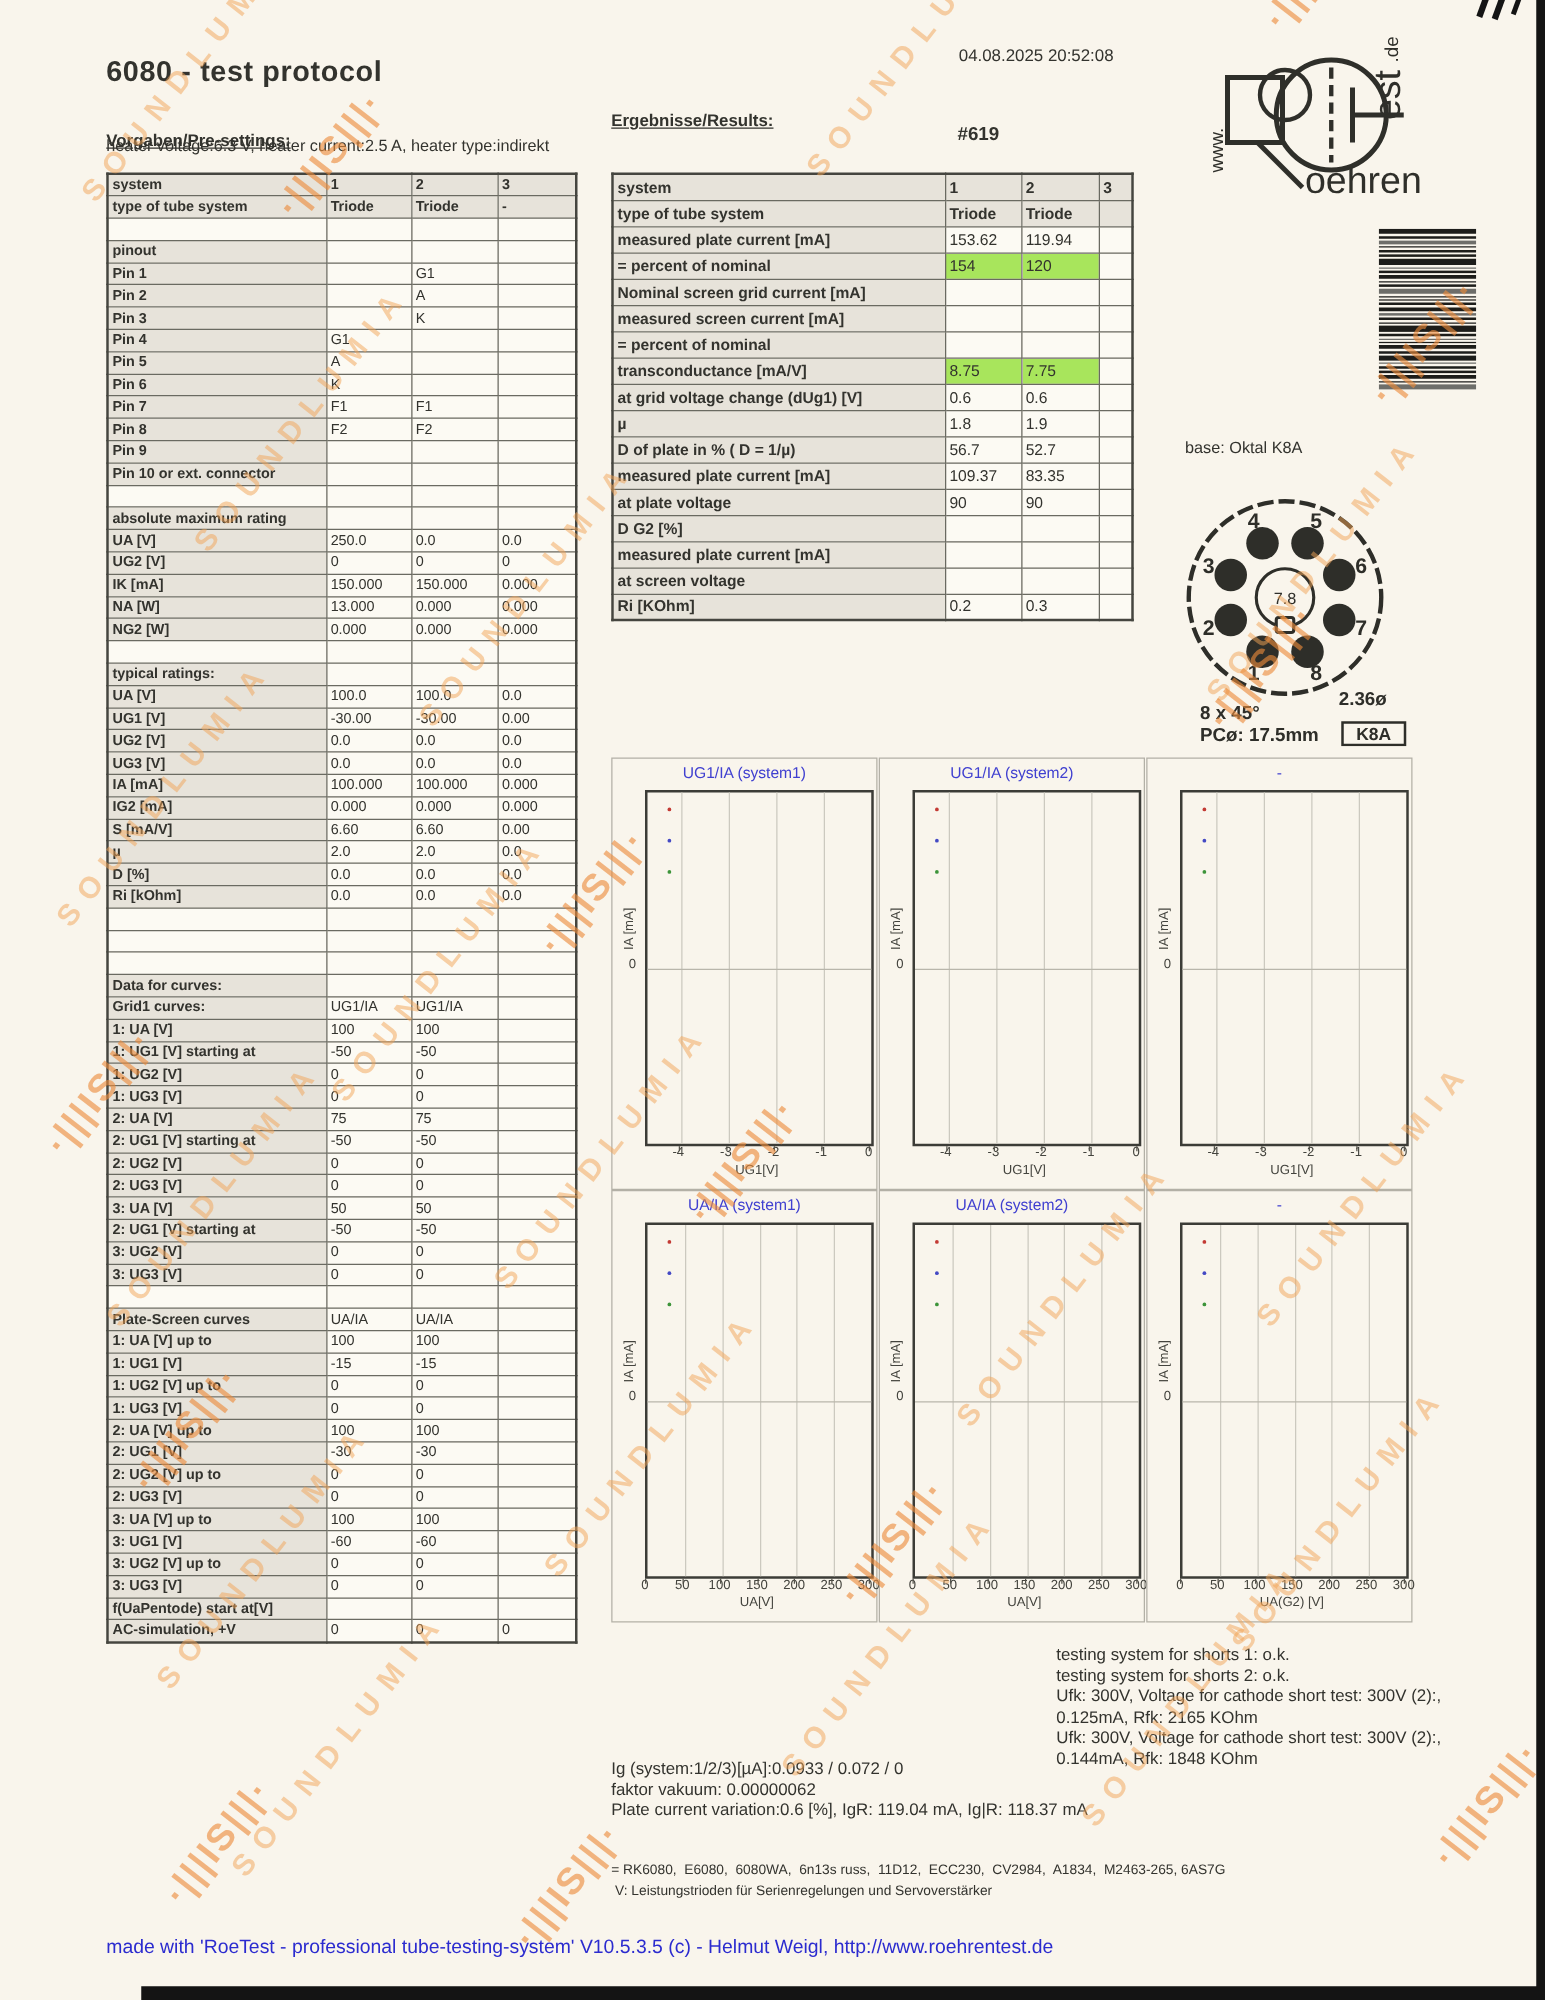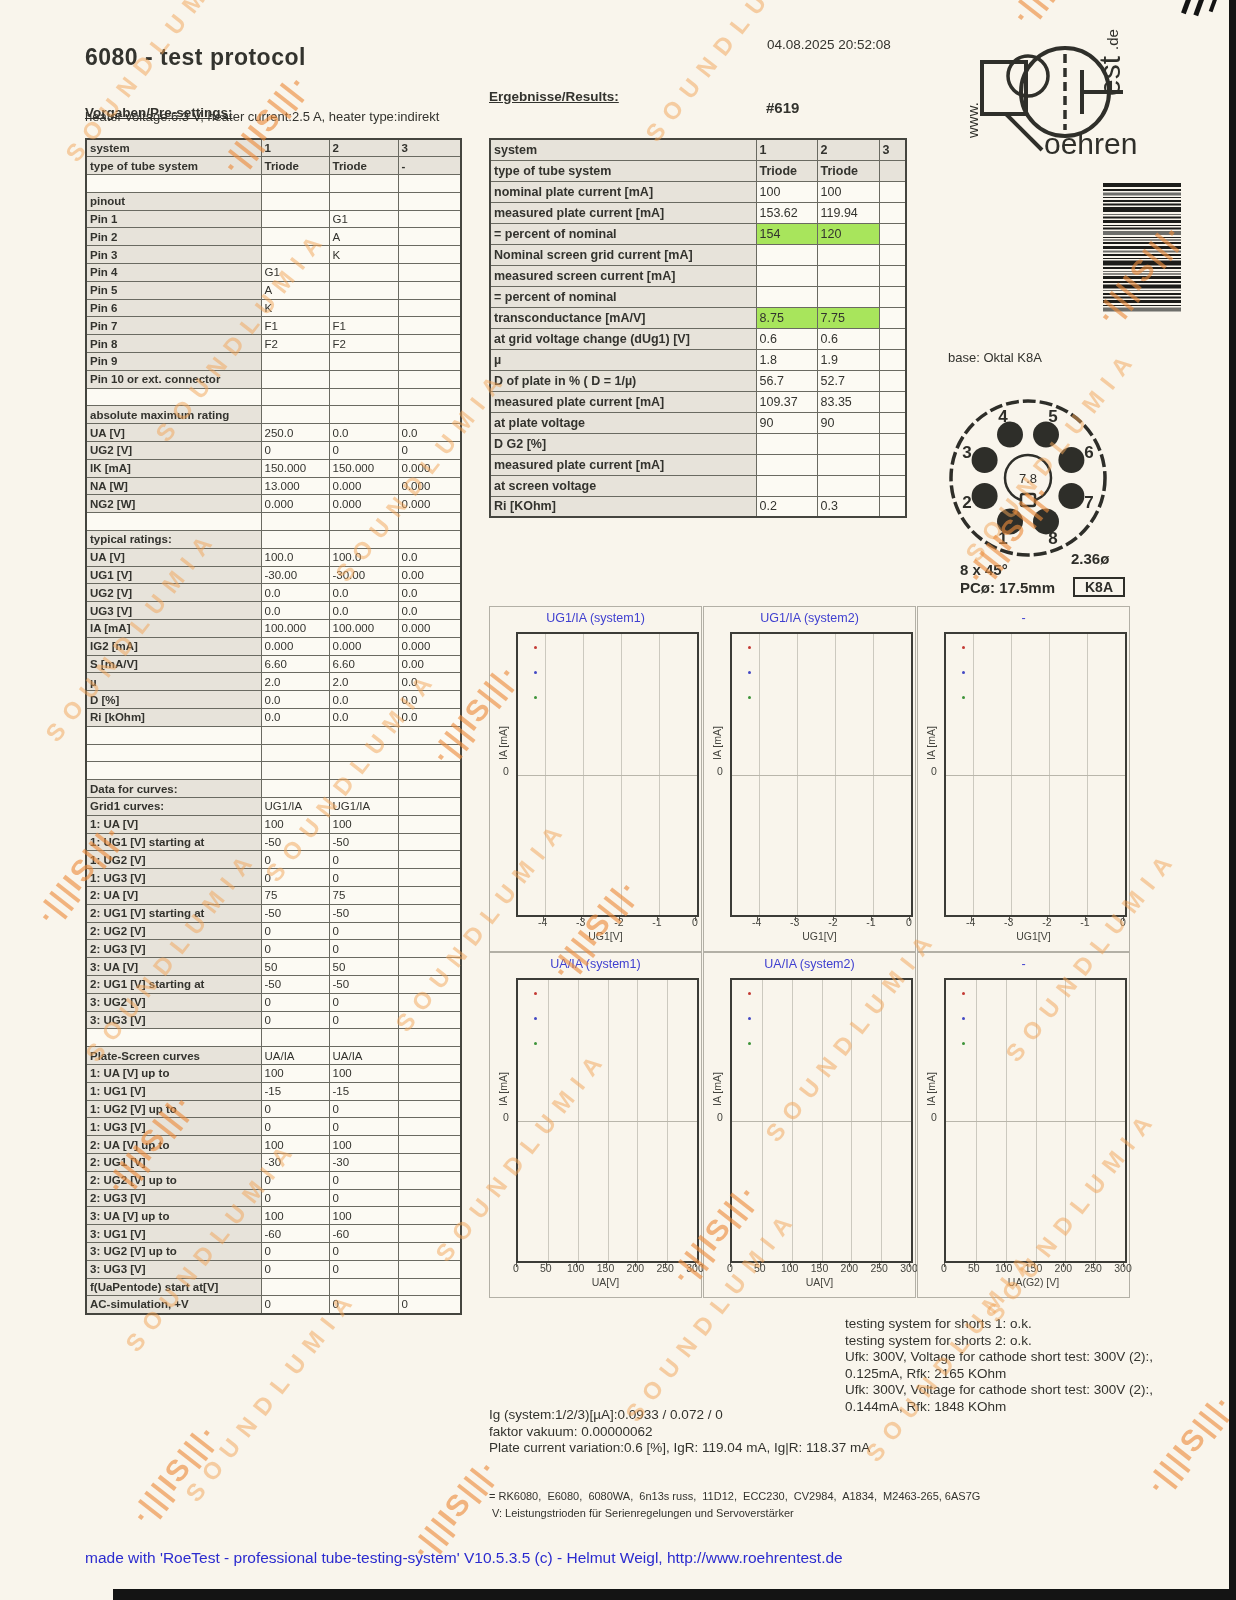--- a/index.html
+++ b/index.html
@@ -492,26 +492,20 @@
           <tr class="hdr">
             <td class="lbl">system</td>
             <td>1</td>
             <td>2</td>
             <td>3</td>
           </tr>
           <tr class="hdr">
             <td class="lbl">type of tube system</td>
             <td>Triode</td>
             <td>Triode</td>
-            <td></td>
-          </tr>
-          <tr>
-            <td class="lbl">nominal plate current [mA]</td>
-            <td>100</td>
-            <td>100</td>
             <td></td>
           </tr>
           <tr>
             <td class="lbl">measured plate current [mA]</td>
             <td>153.62</td>
             <td>119.94</td>
             <td></td>
           </tr>
           <tr class="grn">
             <td class="lbl">= percent of nominal</td>

